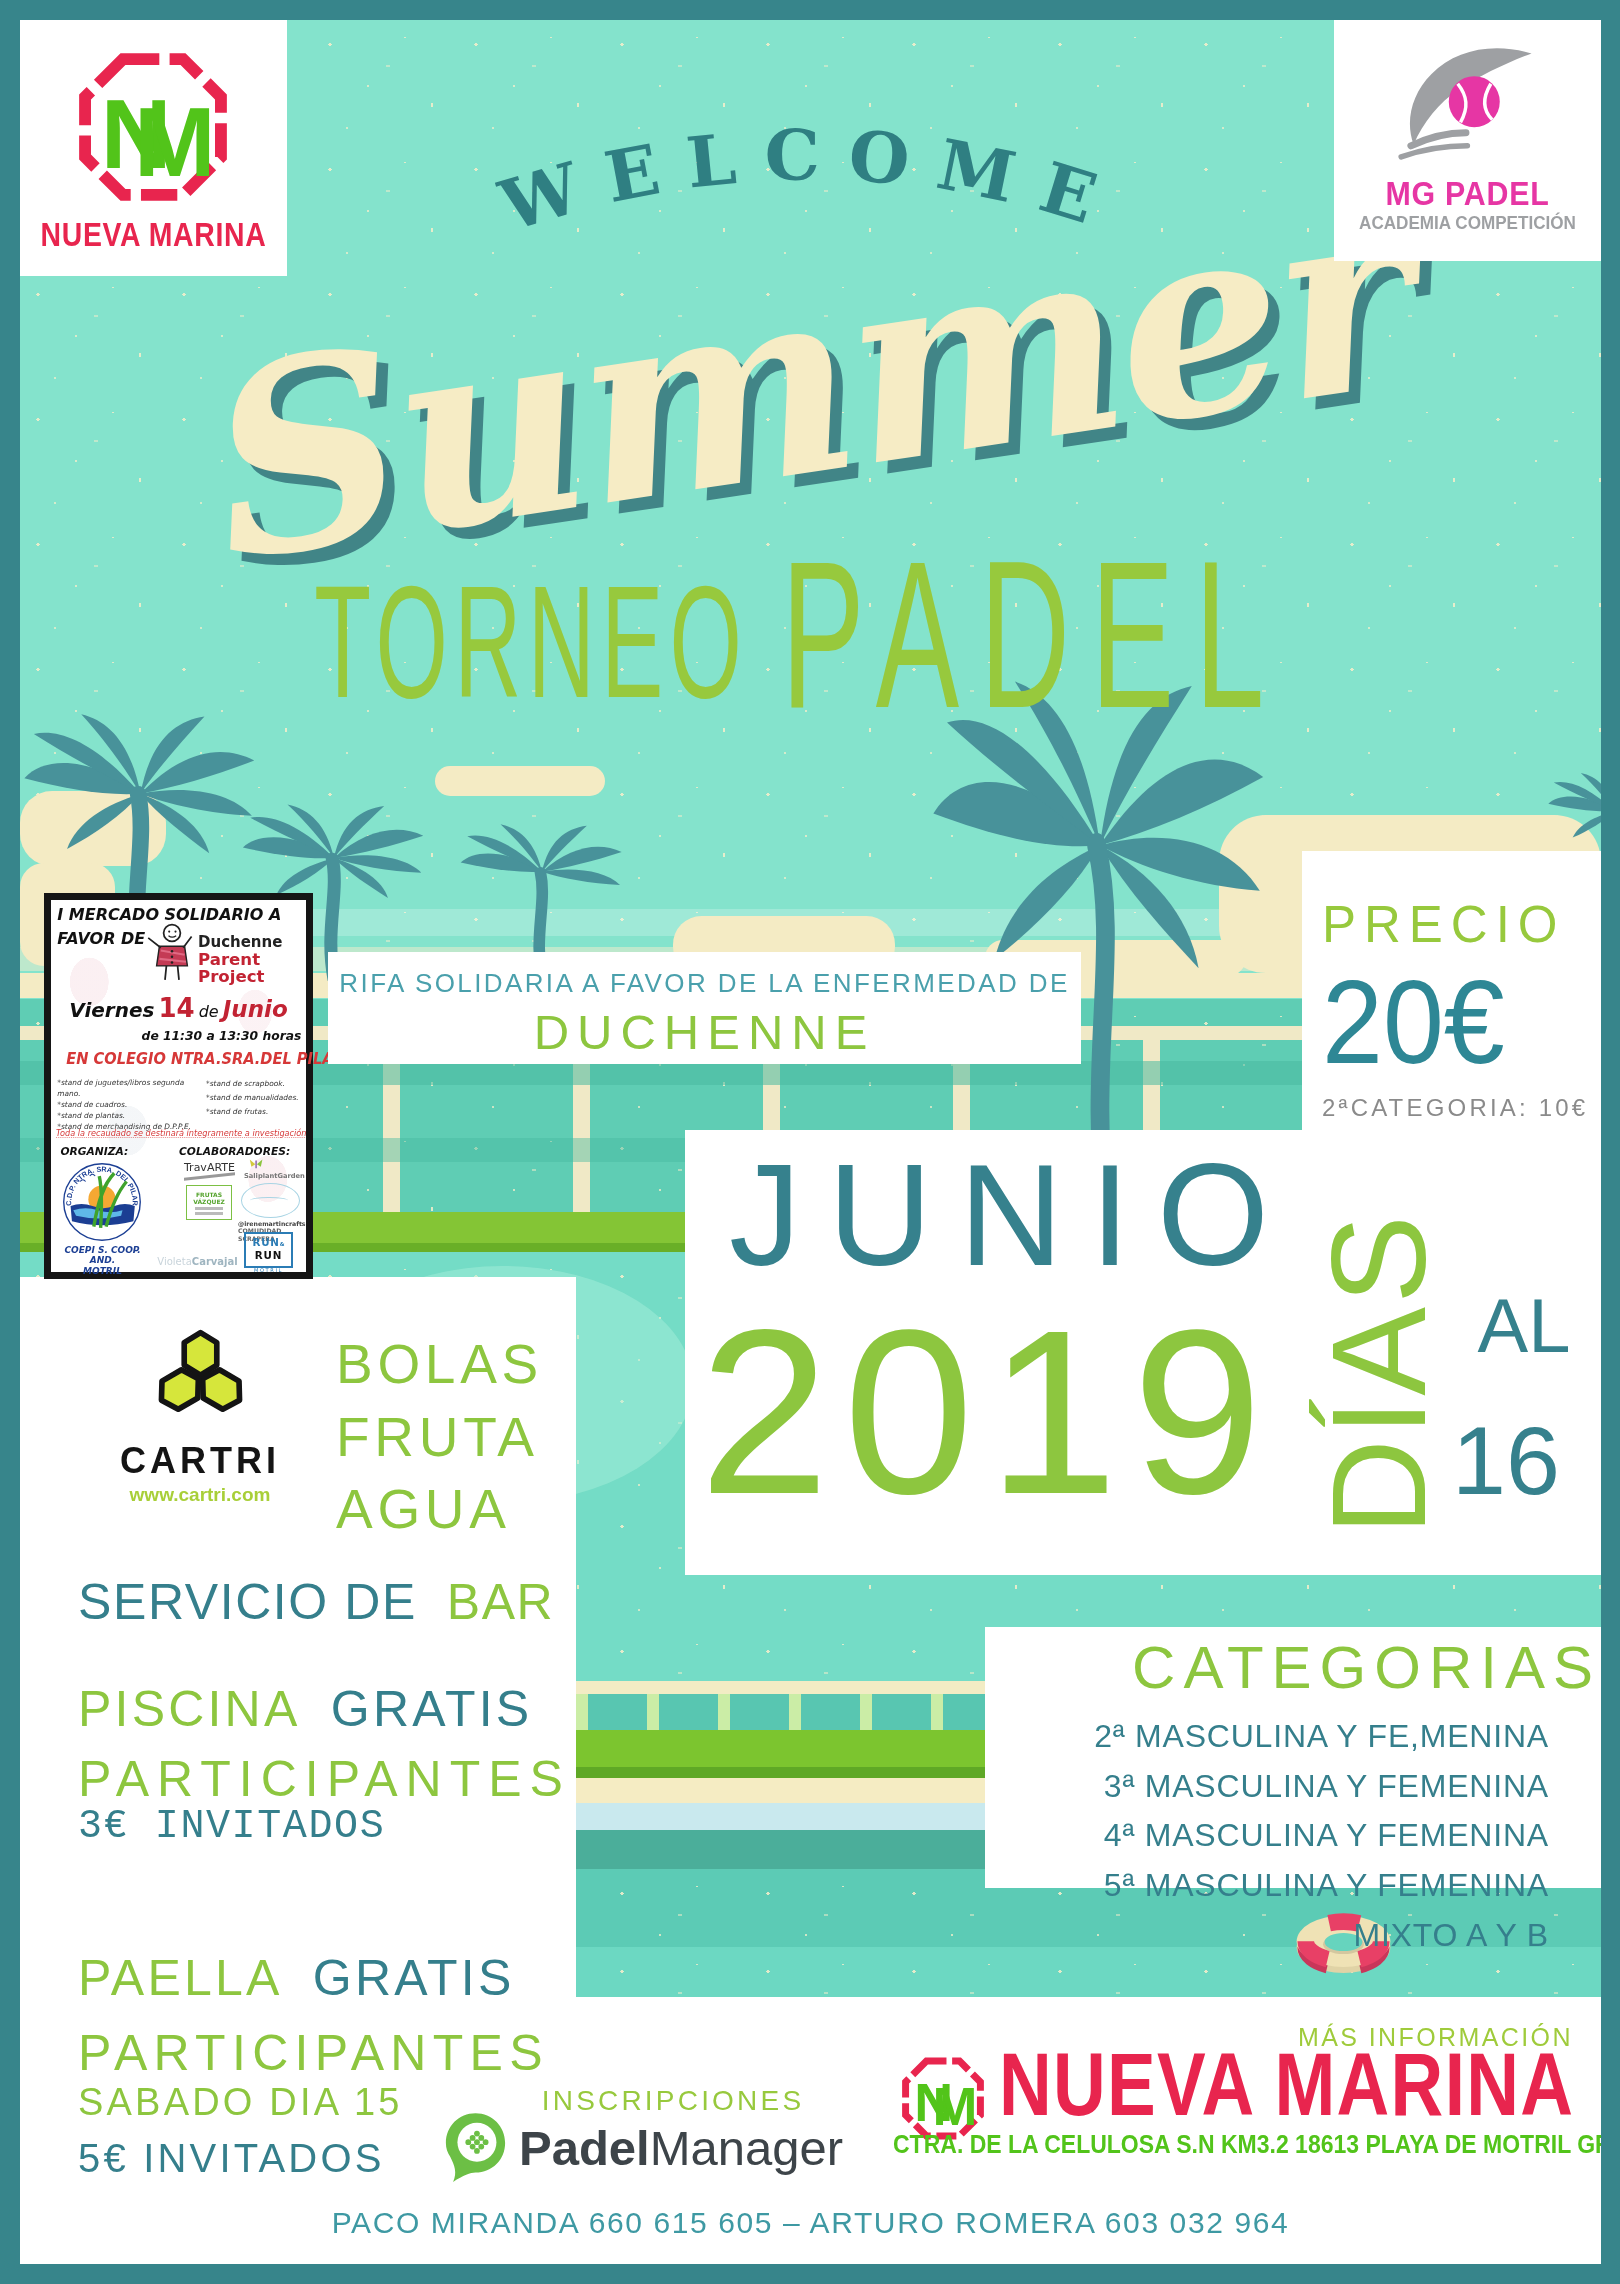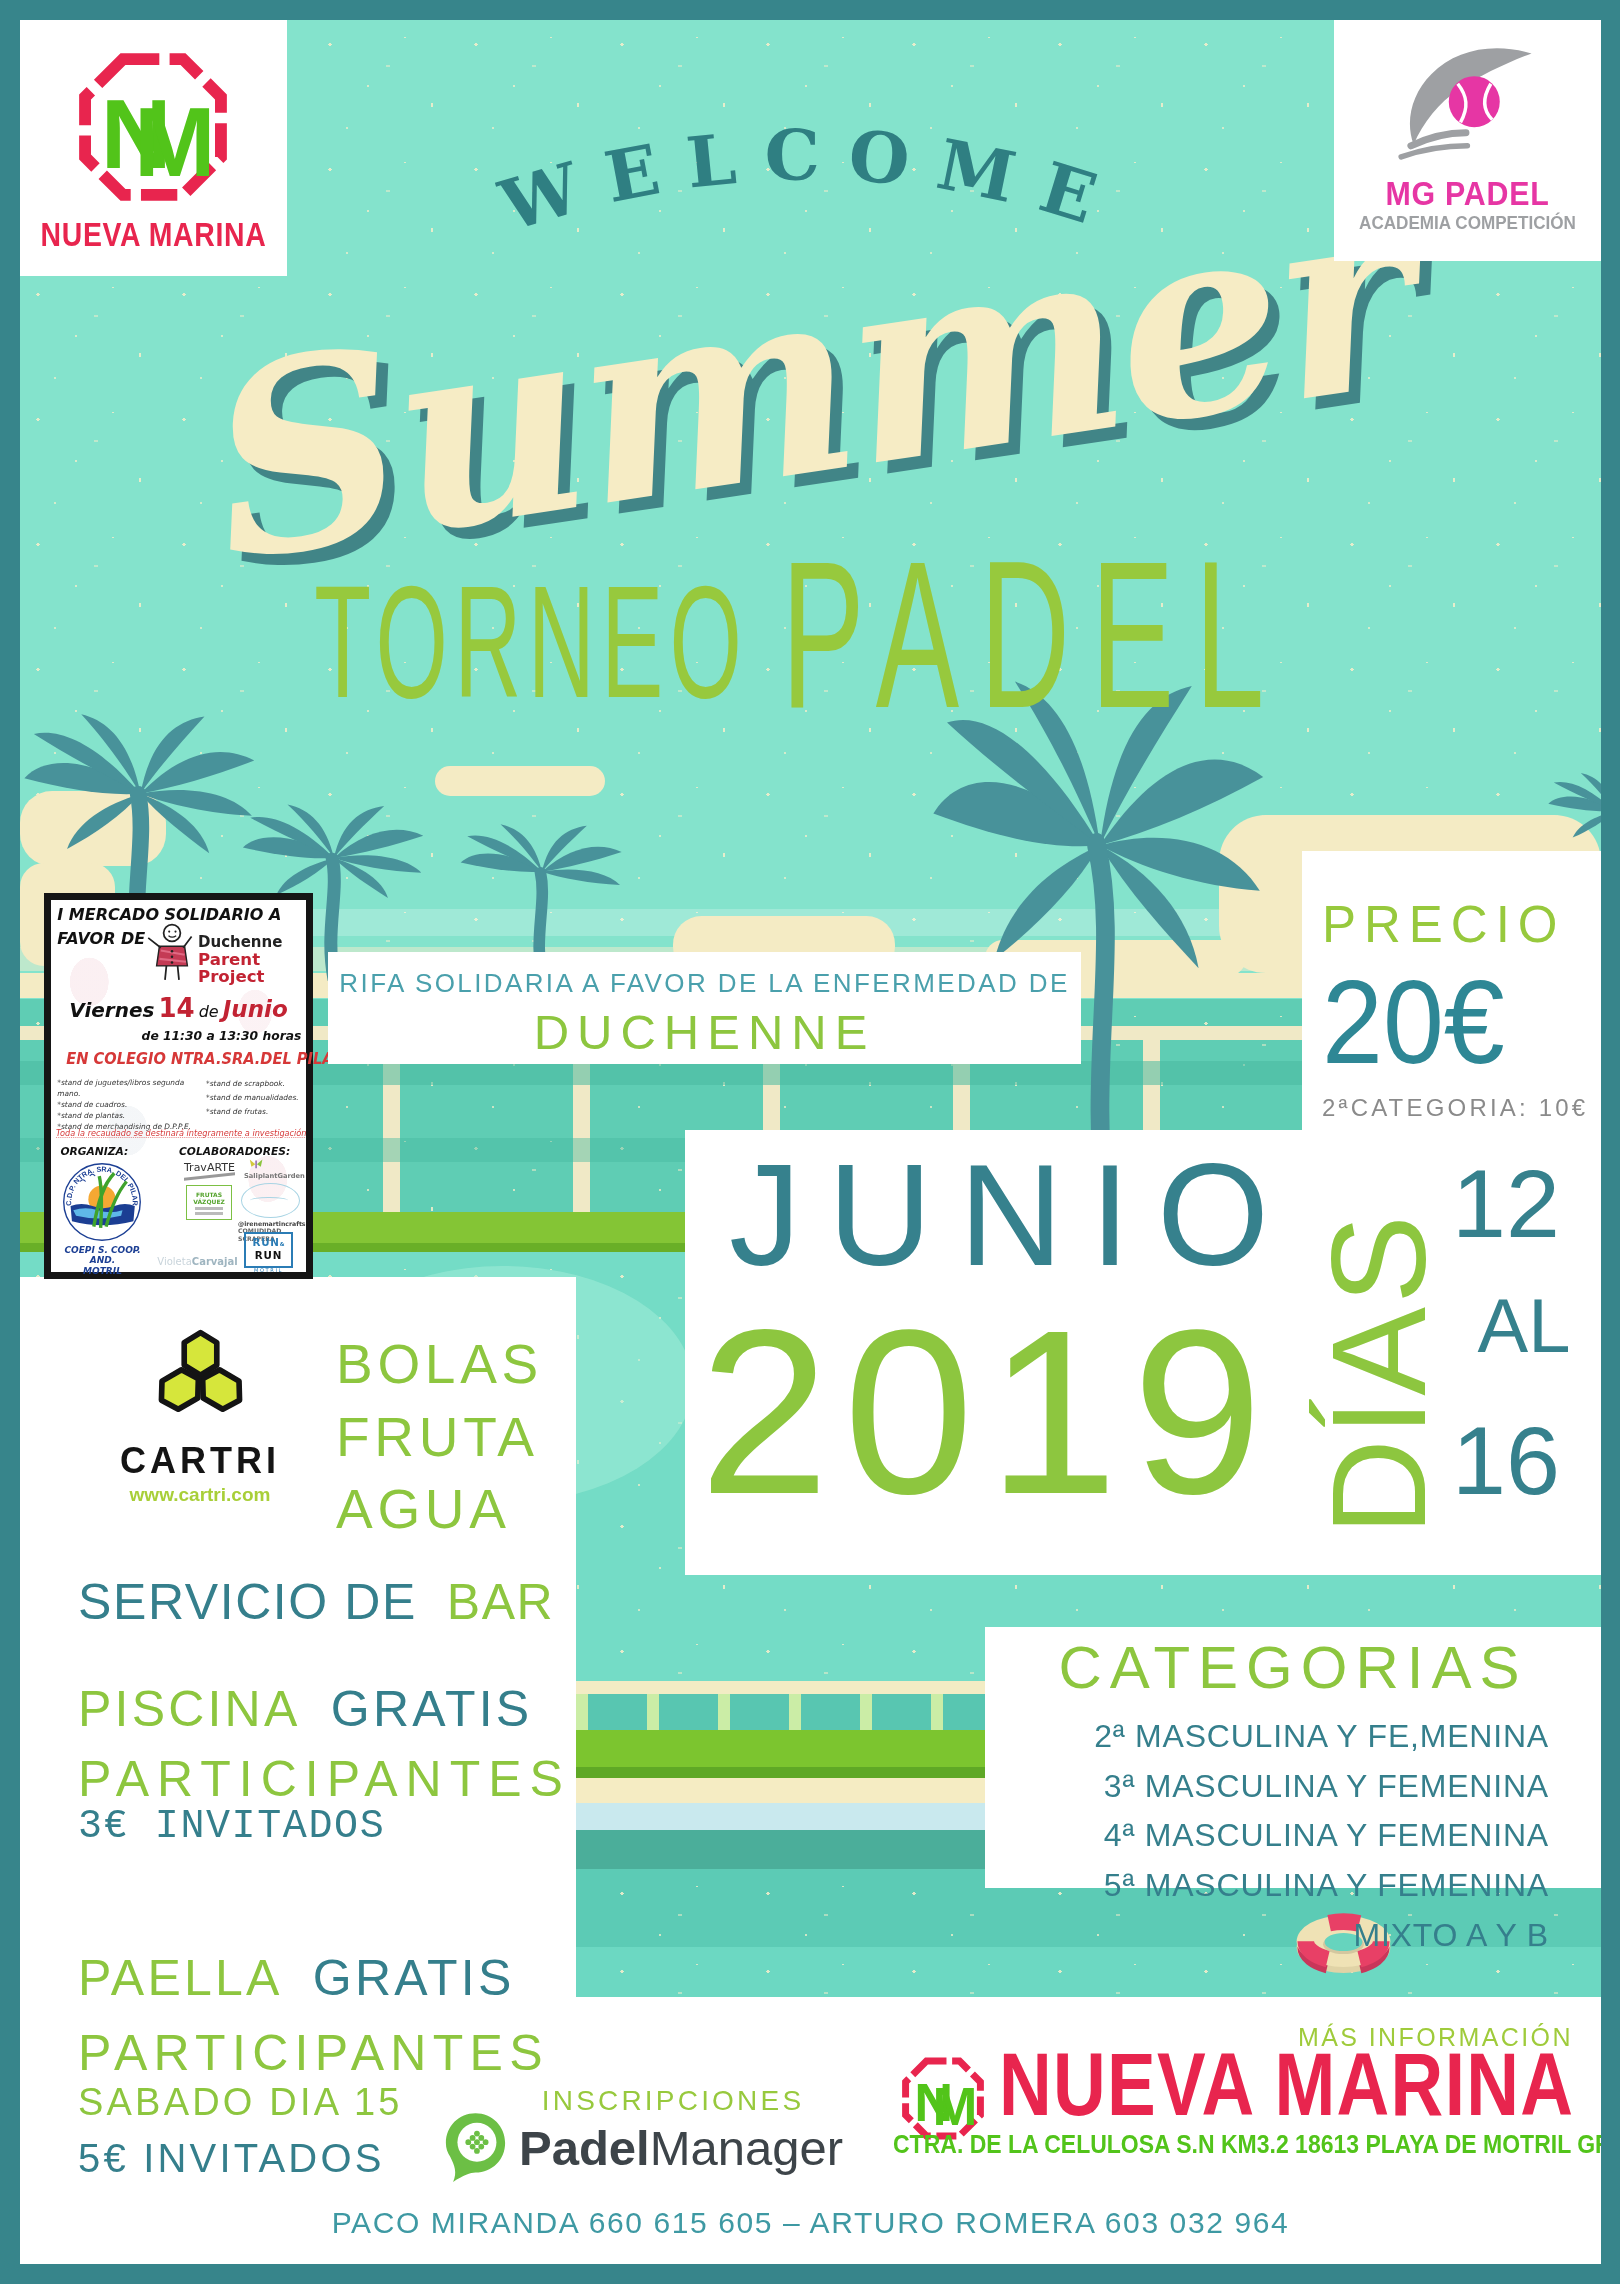--- a/index.html
+++ b/index.html
@@ -78,21 +78,21 @@
   .junio{left:685px;top:1130px;width:916px;height:445px;}
   .junio .month{position:absolute;left:44px;top:14.2px;font-size:144px;letter-spacing:27px;color:#36818D;line-height:1;}
   .junio .year{position:absolute;left:14.2px;top:165px;font-size:234px;letter-spacing:14.2px;color:#8DC63F;line-height:1;}
   .junio .dias{position:absolute;left:496px;top:176px;width:396px;height:135px;line-height:135px;text-align:center;
                transform:rotate(-90deg);font-size:133px;letter-spacing:3.2px;color:#8DC63F;}
   .junio .n12{position:absolute;left:736px;top:25px;width:170px;text-align:center;font-size:97px;color:#36818D;line-height:1;}
   .junio .nal{position:absolute;left:736px;top:158px;width:170px;text-align:center;text-indent:36px;font-size:76px;color:#36818D;line-height:1;}
   .junio .n16{position:absolute;left:736px;top:282px;width:170px;text-align:center;font-size:97px;color:#36818D;line-height:1;}
   
   .cats{left:985px;top:1627px;width:616px;height:261px;}
-  .cats .title{text-align:center;margin-top:11px;font-size:60px;letter-spacing:8px;color:#8DC63F;line-height:1;}
+  .cats .title{text-align:right;margin-top:11px;font-size:60px;letter-spacing:8px;color:#8DC63F;line-height:1;}
   .cats .list{margin-top:14.2px;padding-right:52px;text-align:right;font-size:32px;color:#357F8C;
               line-height:1.55;letter-spacing:0.8px;}
   
   .cartri{left:93px;top:1315px;width:214px;text-align:center;z-index:10;}
   .cartriname{font-size:36px;font-weight:bold;color:#141414;letter-spacing:4px;margin-top:3.2px;}
   .cartriurl{font-size:19px;font-weight:bold;color:#A8CF38;margin-top:1.6px;}
   .provides{left:336px;top:1328px;font-size:55px;letter-spacing:4.7px;color:#8DC63F;line-height:1.32;z-index:10;}
   .svc{z-index:10;font-size:50px;letter-spacing:1.6px;line-height:1;white-space:nowrap;}
   .tl{color:#357F8C;} .gr{color:#8DC63F;}
   .small{font-size:40px;}
@@ -401,21 +401,20 @@
   <div class="abs panel precio">
     <div class="lbl">PRECIO</div>
     <div class="amt">20€</div>
     <div class="nte">2ªCATEGORIA: 10€</div>
   </div>
 
   <div class="abs panel junio">
     <div class="month">JUNIO</div>
     <div class="year">2019</div>
     <div class="dias">DÍAS</div>
-    <div class="n12">12</div>
     <div class="nal">AL</div>
     <div class="n16">16</div>
   </div>
 
   <div class="abs panel cats">
     <div class="title">CATEGORIAS</div>
     <div class="list">
       <div>2ª MASCULINA Y FE,MENINA</div>
       <div>3ª MASCULINA Y FEMENINA</div>
       <div>4ª MASCULINA Y FEMENINA</div>

